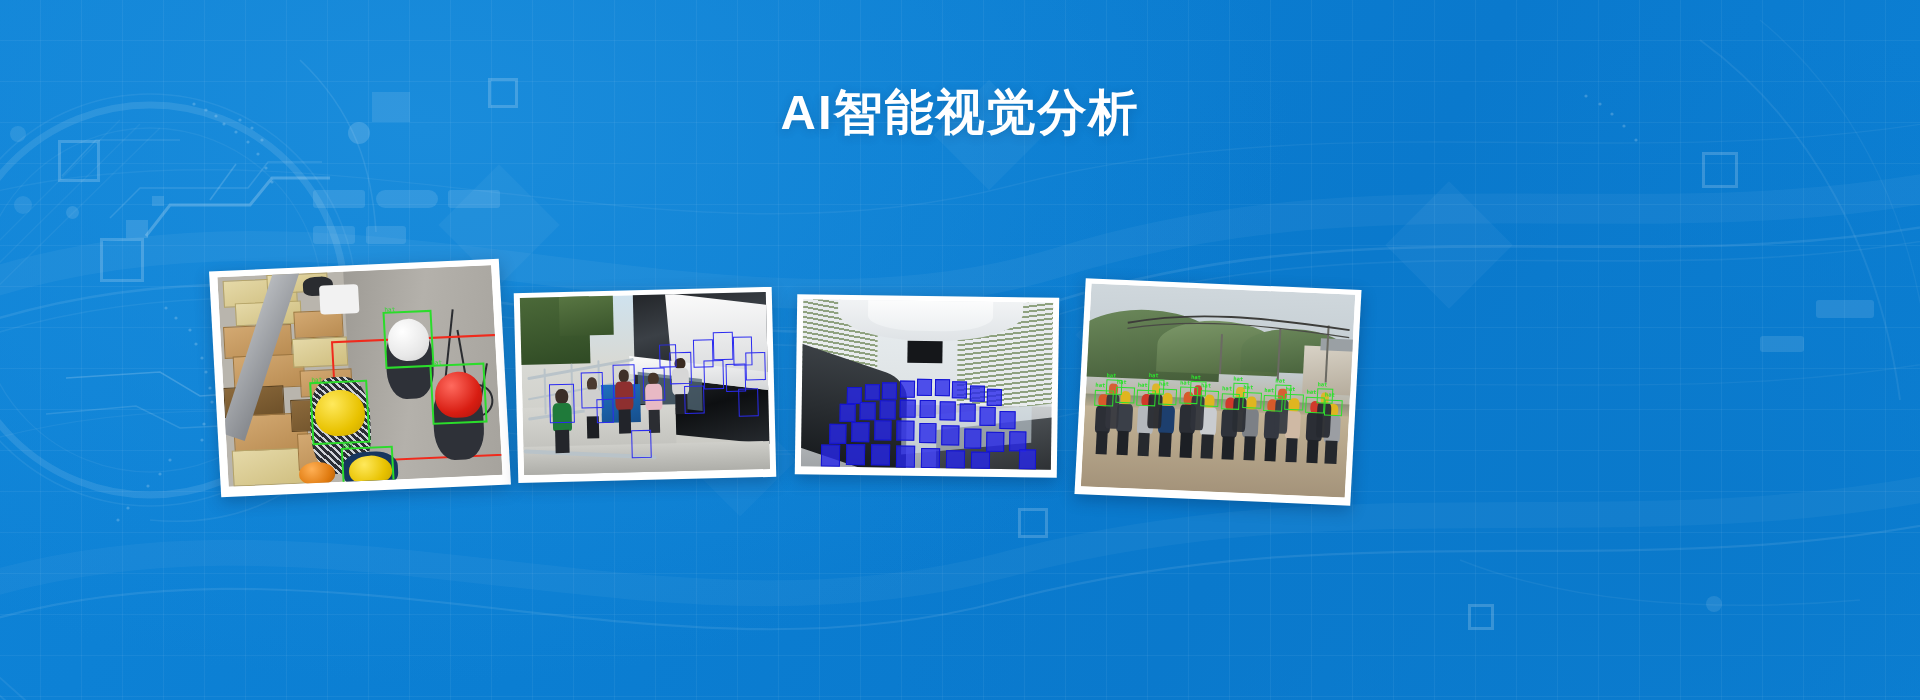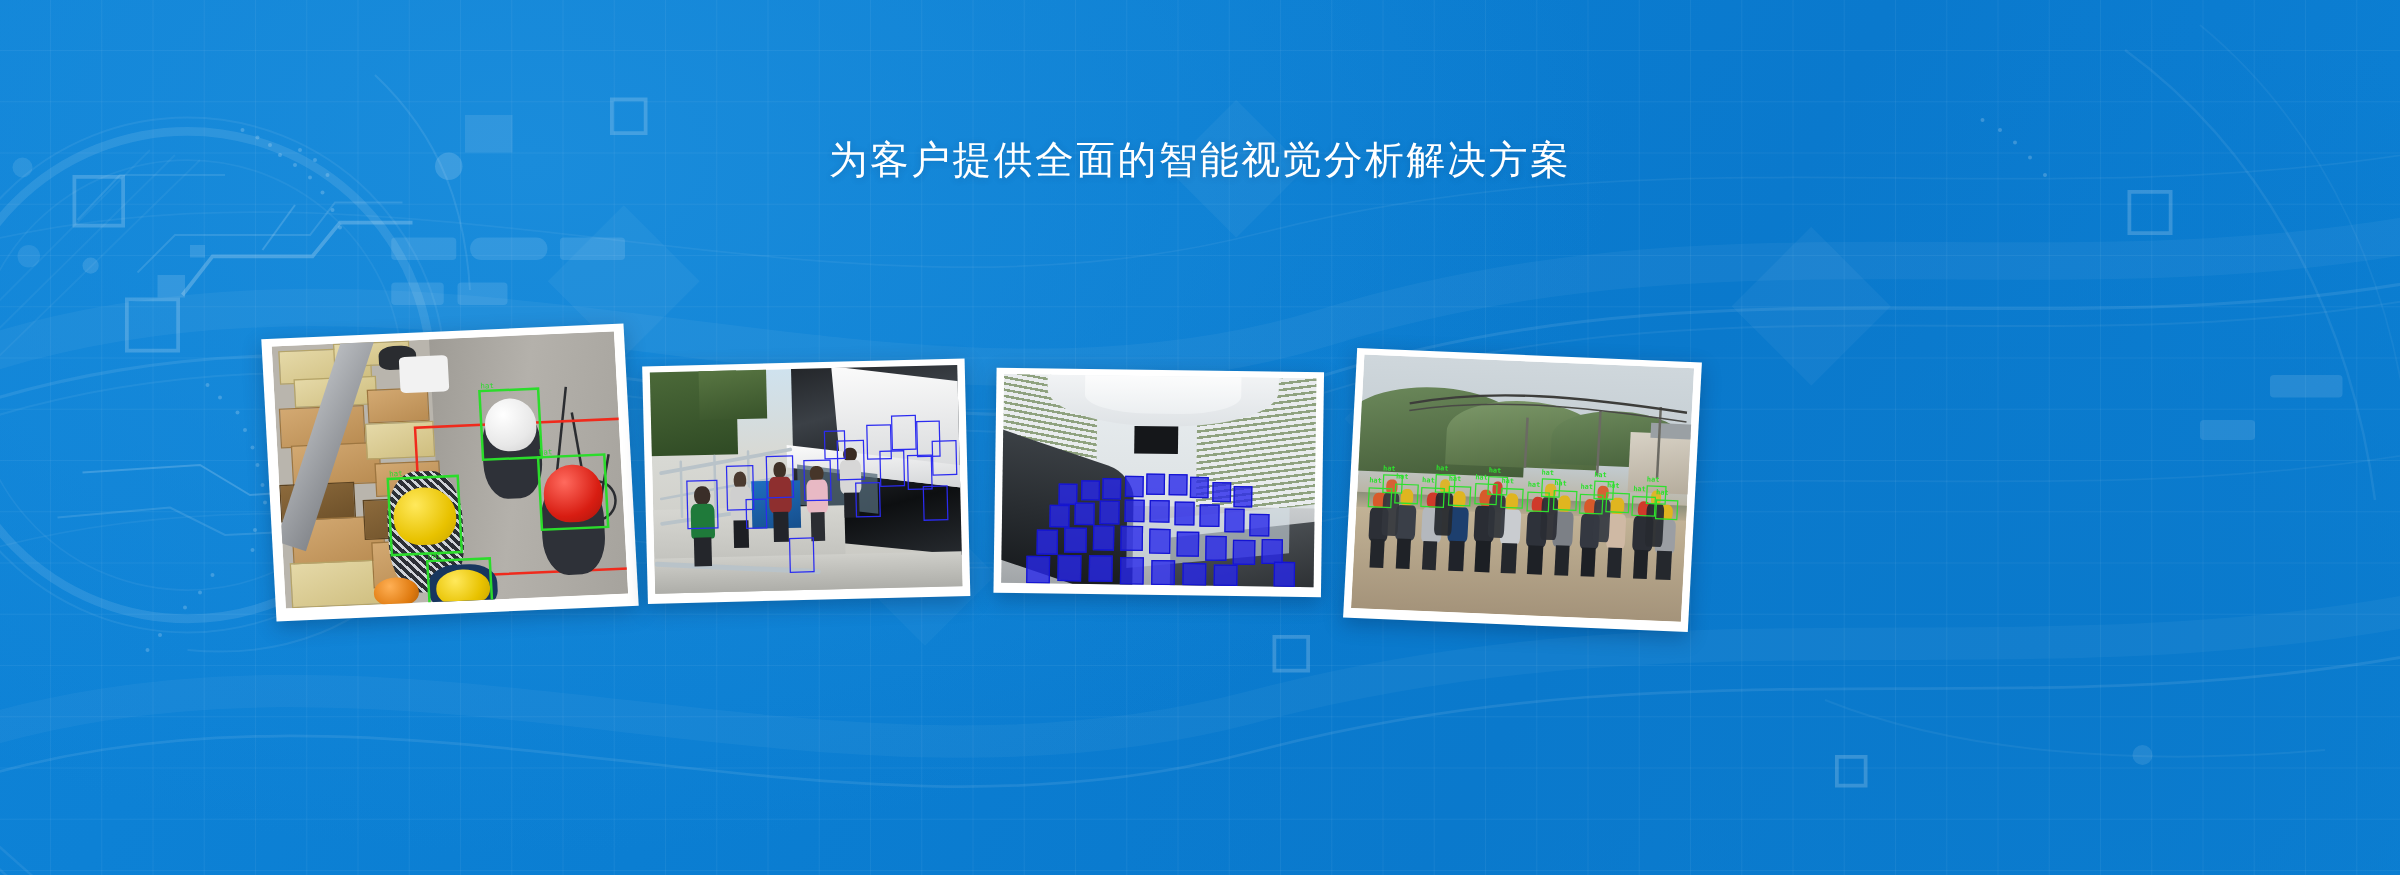--- a/index.html
+++ b/index.html
@@ -246,21 +246,21 @@
   <div class="dot-circle" style="left:66px;  top:206px; width:13px; height:13px; background:rgba(255,255,255,.12);"></div>
   <div class="dot-circle" style="left:1706px;top:596px; width:16px; height:16px; background:rgba(255,255,255,.10);"></div>
 
   <div class="diamond" style="left:456px; top:182px; width:86px; height:86px;"></div>
   <div class="diamond" style="left:950px; top:96px;  width:78px; height:78px;"></div>
   <div class="diamond" style="left:1404px;top:200px; width:90px; height:90px;"></div>
   <div class="diamond" style="left:1090px;top:300px; width:70px; height:70px; background:rgba(255,255,255,.035);"></div>
   <div class="diamond" style="left:700px;  top:420px; width:80px; height:80px; background:rgba(255,255,255,.03);"></div>
 
   <div class="copy">
-    <div class="subtitle">为客户提供全面的智能视觉分析解决方案</div>
+    <div class="title">AI智能视觉分析</div>
   </div>
 
   <div class="gallery">
 
     <div class="photo" style="left:215px; top:15px; width:290px; height:226px;
                 transform:rotate(-3.1deg) skewY(0.6deg);
                 padding:6px 8px 10px 8px;">
       <div class="inner" style="inset:6px 8px 10px 8px;">
         <div class="sc-wh">
           <div class="wh-floor"></div>

